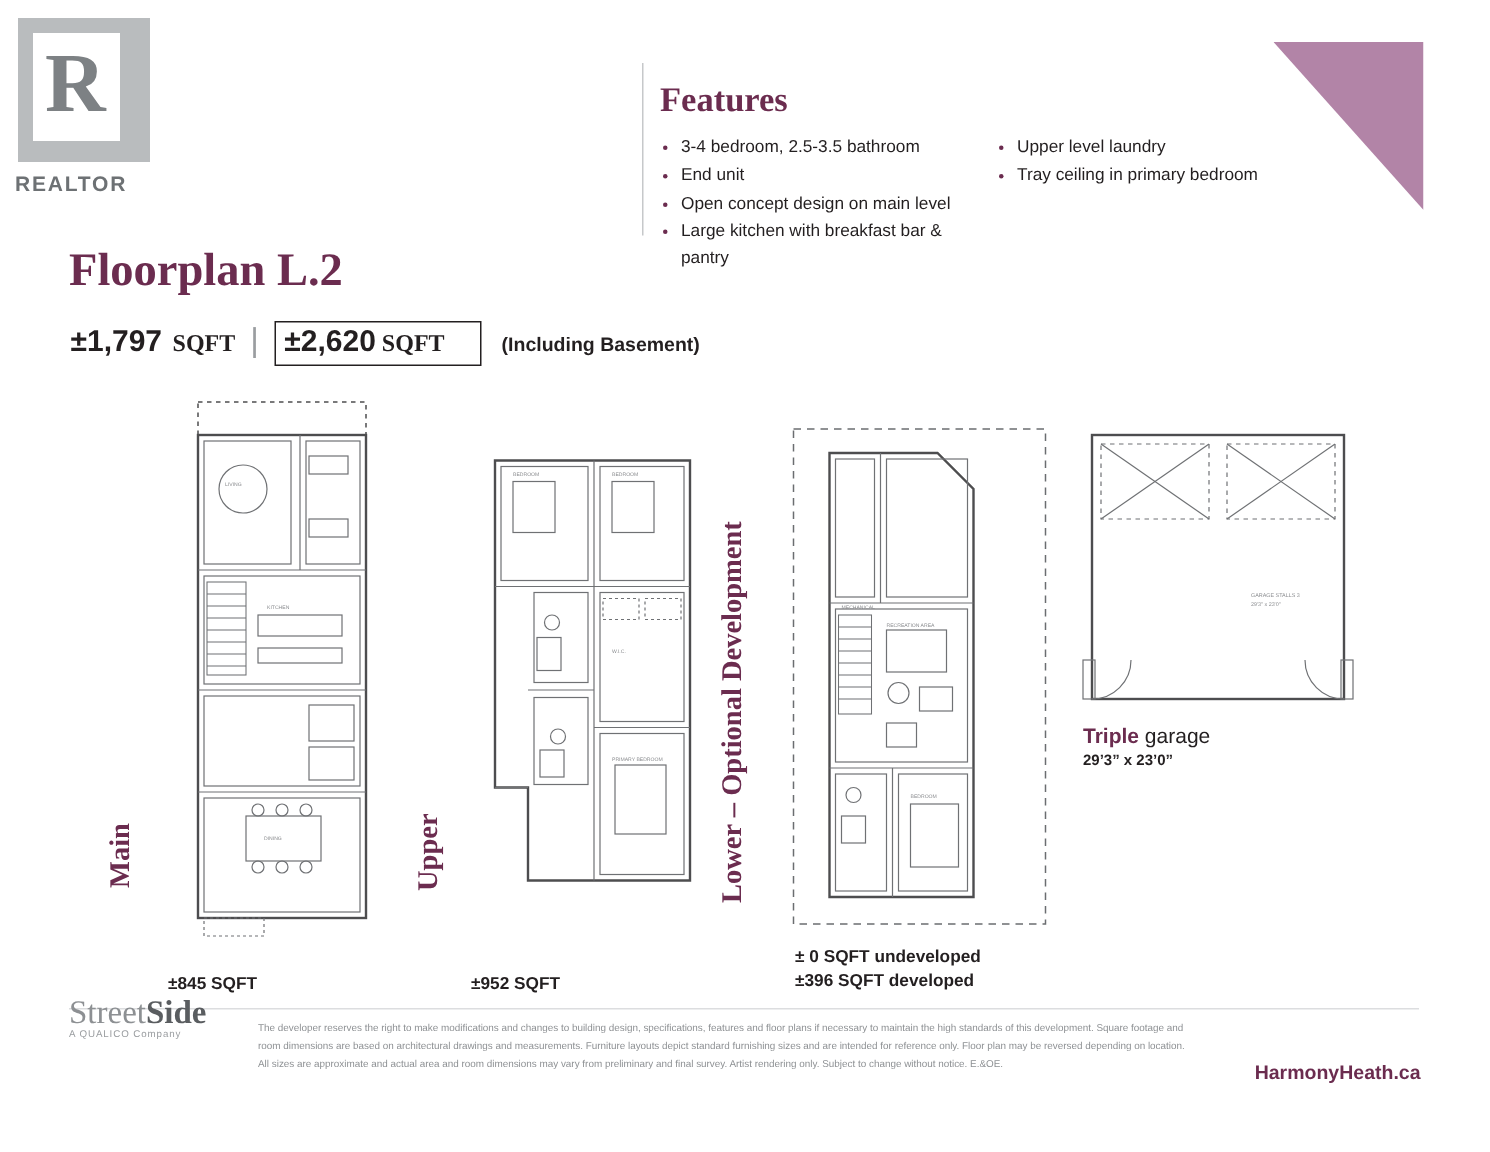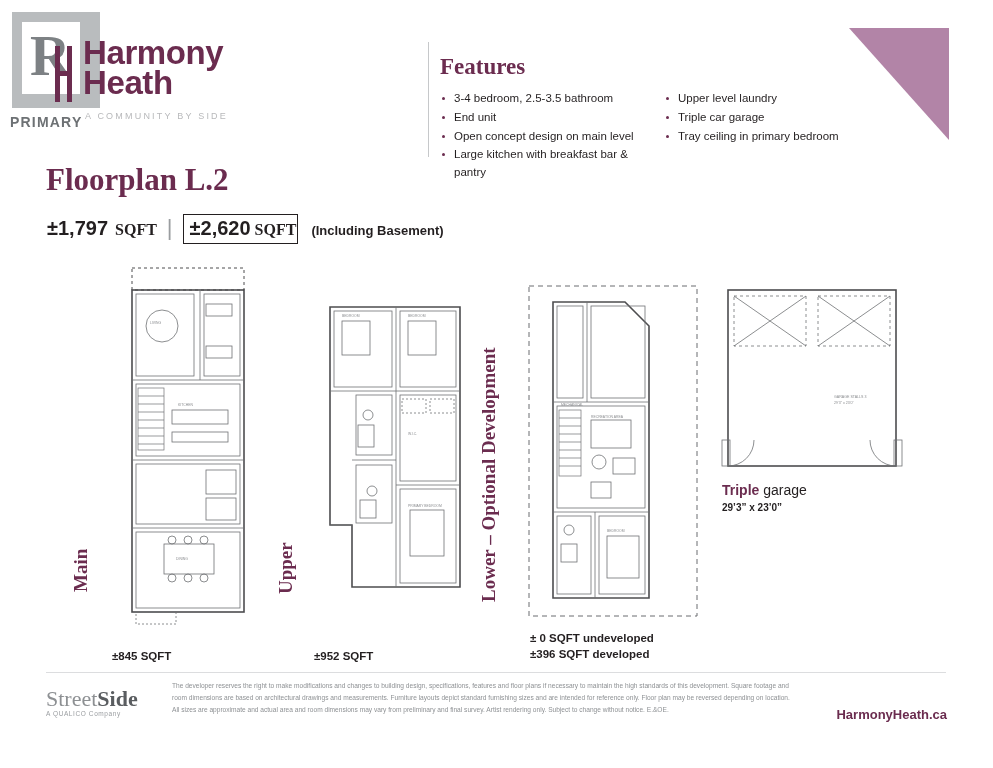--- a/index.html
+++ b/index.html
@@ -208,21 +208,21 @@
     font-family: Liberation Serif, serif;
   }
   .sq-div {
     font-size: 22px;
     color: #9a9da0;
     font-weight: 300;
     padding: 0 3px;
   }
   .sq-boxed {
     border: 1.5px solid #231f20;
-    padding: 2px 1px 3px 6px;
+    padding: 2px 24px 3px 6px;
     display: inline-flex;
     align-items: baseline;
     gap: 4px;
   }
   .sq-note {
     font-size: 13px;
     font-weight: bold;
     color: #231f20;
     margin-left: 6px;
   }
@@ -274,21 +274,21 @@
     position: absolute;
     left: 46px;
     top: 672px;
     width: 900px;
     height: 1px;
     background: #dcdddf;
   }
   .ss-logo {
     position: absolute;
     left: 46px;
-    top: 686px;
+    top: 662px;
     width: 115px;
   }
   .ss-logo .t1 {
     font-size: 22px;
     color: #8d9093;
     font-family: "Liberation Serif", serif;
   }
   .ss-logo .t1 b { color: #5a5d60; }
   .ss-logo .t2 {
     font-size: 6.5px;
@@ -319,51 +319,38 @@
 </style>
 </head>
 <body>
 
 <div class="page">
 
   <div class="realtor-logo">
     <div class="realtor-box"></div>
     <div class="realtor-inner"></div>
     <div class="realtor-r">R</div>
-    <div class="realtor-word">PRIMARY</div>
+    <div class="realtor-word">REALTOR</div>
   </div>
 
-  <div class="brand">
-    <div class="brand-mark">
-      <div class="bar b1"></div>
-        <div class="bar b2"></div>
-        <div class="bar b3"></div>
-    </div>
-    <div class="brand-name">
-      <span>Harmony</span><br>
-      <span>Heath</span>
-    </div>
-    <div class="brand-sub">A COMMUNITY BY SIDE</div>
-  </div>
 
   <div class="features">
     <h2>Features</h2>
     <div class="feature-cols">
       <div class="feature-col">
         <ul>
           <li>3-4 bedroom, 2.5-3.5 bathroom</li>
           <li>End unit</li>
           <li>Open concept design on main level</li>
           <li>Large kitchen with breakfast bar &amp; pantry</li>
         </ul>
       </div>
       <div class="feature-col">
         <ul>
           <li>Upper level laundry</li>
-          <li>Triple car garage</li>
           <li>Tray ceiling in primary bedroom</li>
         </ul>
       </div>
     </div>
   </div>
 
   <div class="corner-tri">
     <div class="tri"></div>
   </div>
 

